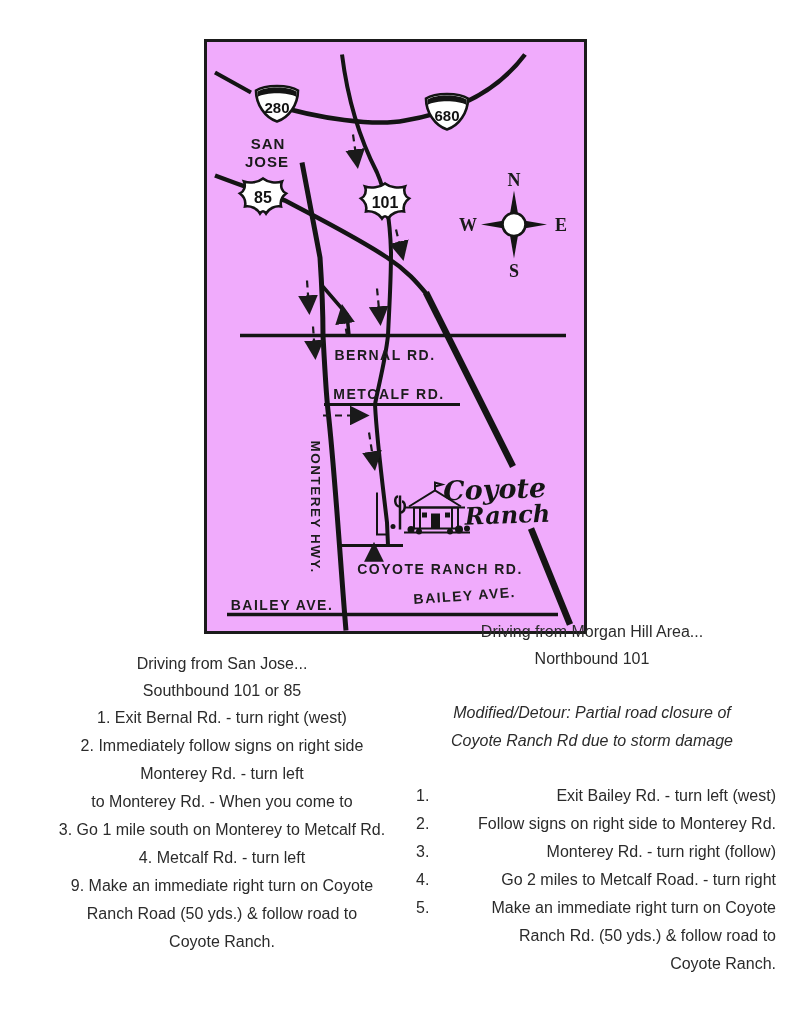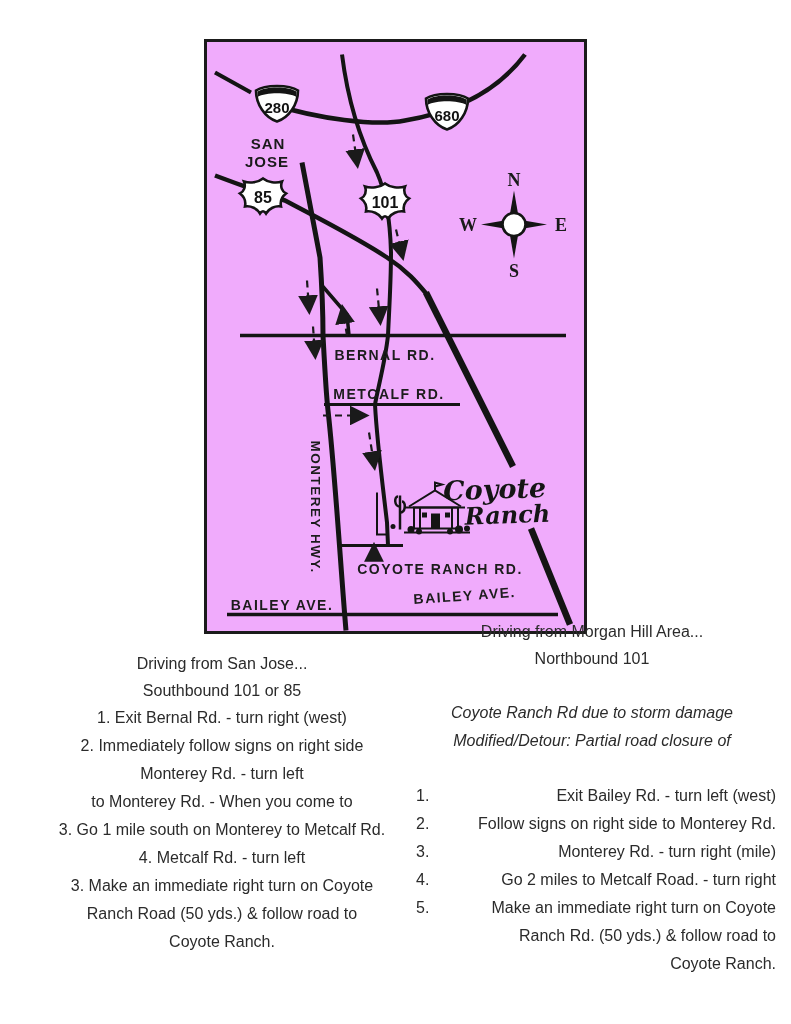--- a/index.html
+++ b/index.html
@@ -147,47 +147,47 @@
     <div>Driving from San Jose...</div>
     <div>Southbound 101 or 85</div>
   </div>
   <div class="steps-left">
     <div>1. Exit Bernal Rd. - turn right (west)</div>
     <div>2. Immediately follow signs on right side</div>
     <div>Monterey Rd. - turn left</div>
     <div>to Monterey Rd. - When you come to</div>
     <div>3. Go 1 mile south on Monterey to Metcalf Rd.</div>
     <div>4. Metcalf Rd. - turn left</div>
-    <div>3. Make an immediate right turn on Coyote</div>
+    <div>9. Make an immediate right turn on Coyote</div>
     <div>Ranch Road (50 yds.) &amp; follow road to</div>
     <div>Coyote Ranch.</div>
   </div>
 </div>
 
 <div class="col col-right">
   <div class="title">
     <div>Driving from Morgan Hill Area...</div>
     <div>Northbound 101</div>
   </div>
   <div class="note">
+    <div>Modified/Detour: Partial road closure of</div>
     <div>Coyote Ranch Rd due to storm damage</div>
-    <div>Modified/Detour: Partial road closure of</div>
   </div>
   <div class="steps-right">
     <div class="step-row">
       <div class="step-num">1.</div>
       <div class="step-body">Exit Bailey Rd. - turn left (west)</div>
     </div>
     <div class="step-row">
       <div class="step-num">2.</div>
       <div class="step-body">Follow signs on right side to Monterey Rd.</div>
     </div>
     <div class="step-row">
       <div class="step-num">3.</div>
-      <div class="step-body">Monterey Rd. - turn right (mile)</div>
+      <div class="step-body">Monterey Rd. - turn right (follow)</div>
     </div>
     <div class="step-row">
       <div class="step-num">4.</div>
       <div class="step-body">Go 2 miles to Metcalf Road. - turn right</div>
     </div>
     <div class="step-row">
       <div class="step-num">5.</div>
       <div class="step-body">
         <div>Make an immediate right turn on Coyote</div>
         <div>Ranch Rd. (50 yds.) &amp; follow road to</div>

